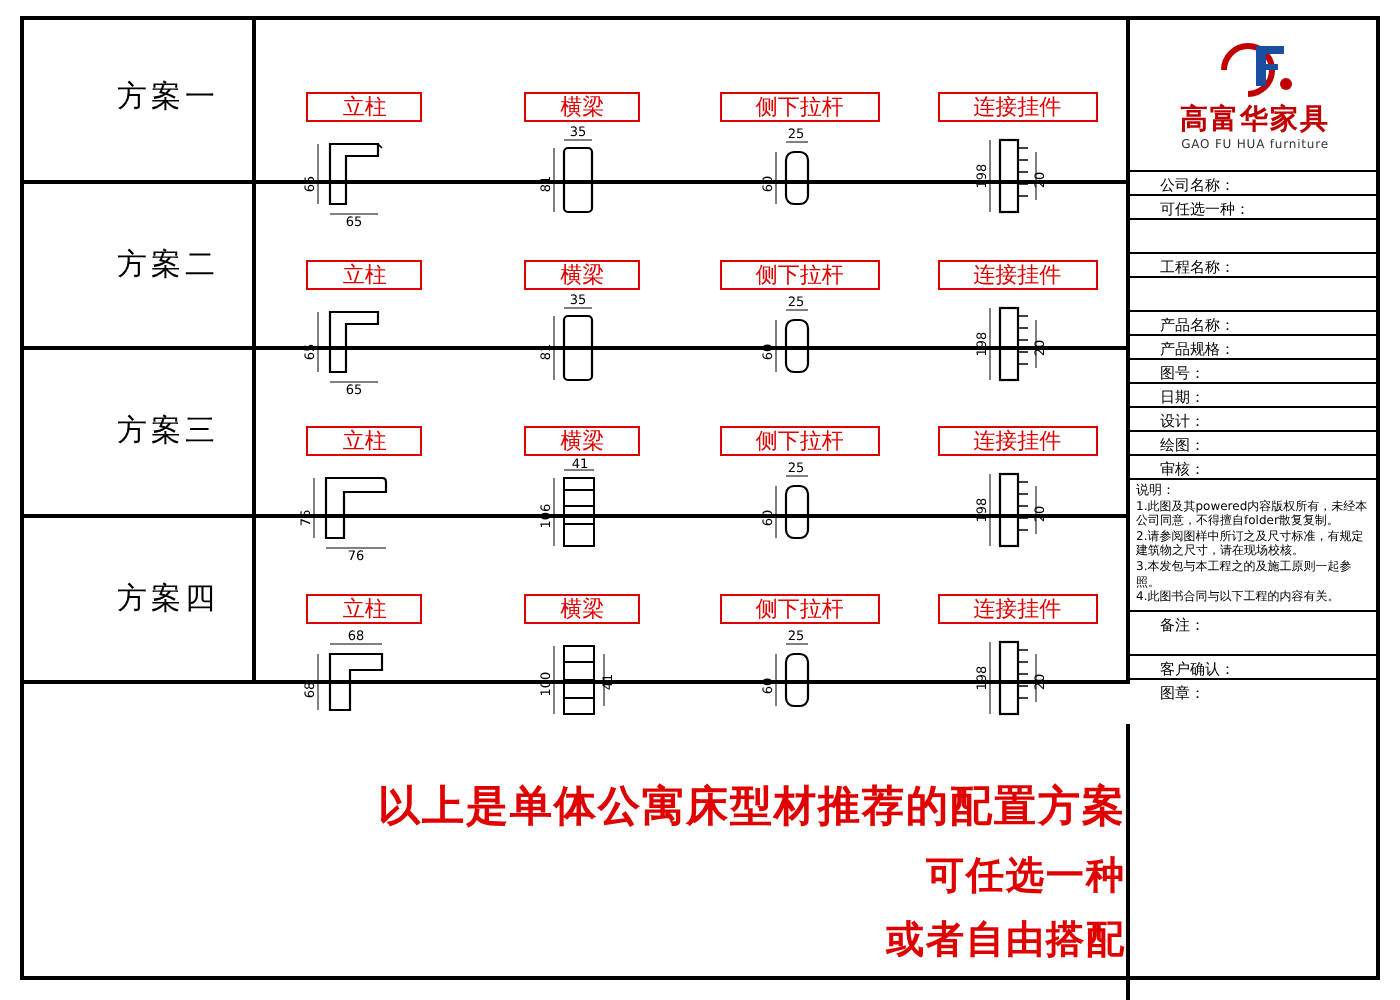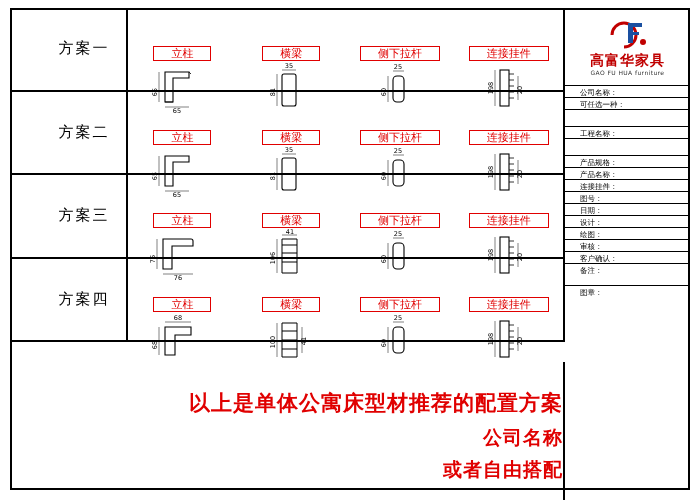--- a/index.html
+++ b/index.html
@@ -400,21 +400,21 @@
               <text class="dim-label" x="52" y="28" transform="rotate(-90 52 28)" text-anchor="middle">20</text>
             </svg>
           </div>
         </div>
       </div>
     </div>
   </div>
 
   <div class="note-area">
     <div class="note-line-1">以上是单体公寓床型材推荐的配置方案</div>
-    <div class="note-line-2">公司名称</div>
+    <div class="note-line-2">可任选一种</div>
     <div class="note-line-3">或者自由搭配</div>
   </div>
 
   <div class="title-block">
     <div class="logo-area">
       <div class="logo-mark">
         <svg width="44" height="30" viewBox="0 0 44 30">
           <path d="M6 15 a12 12 0 1 1 12 12" fill="none" stroke="#c00000" stroke-width="3"></path>
           <path d="M22 3 h14 v4 h-9 v16 h-5 z" fill="#1a4fa0"></path>
           <rect x="24" y="12" width="9" height="3" fill="#1a4fa0"></rect>
@@ -423,27 +423,33 @@
       </div>
       <div class="brand-cn">高富华家具</div>
       <div class="brand-en">GAO FU HUA furniture</div>
     </div>
 
     <div class="tb-field short">公司名称：</div>
     <div class="tb-field short">可任选一种：</div>
     <div class="tb-field mid"></div>
     <div class="tb-field short">工程名称：</div>
     <div class="tb-field mid"></div>
+    <div class="tb-field short">产品名称：</div>
     <div class="tb-field short">产品规格：</div>
-    <div class="tb-field short">产品名称：</div>
-    <div class="tb-field short">连接挂件：</div>
     <div class="tb-field short">图号：</div>
     <div class="tb-field short">日期：</div>
     <div class="tb-field short">设计：</div>
     <div class="tb-field short">绘图：</div>
     <div class="tb-field short">审核：</div>
 
-
+    <div class="tb-notes">
+      <div class="nt-title">说明：</div>
+      <div>1.此图及其powered内容版权所有，未经本公司同意，不得擅自folder散复复制。</div>
+      <div>2.请参阅图样中所订之及尺寸标准，有规定建筑物之尺寸，请在现场校核。</div>
+      <div>3.本发包与本工程之的及施工原则一起参照。</div>
+      <div>4.此图书合同与以下工程的内容有关。</div>
+    </div>
+
+    <div class="tb-field tall">备注：</div>
     <div class="tb-field short">客户确认：</div>
-    <div class="tb-field tall">备注：</div>
     <div class="tb-field" style="height:58px;border-bottom:none;">图章：</div>
   </div>
 </div>
 
 </body></html>

